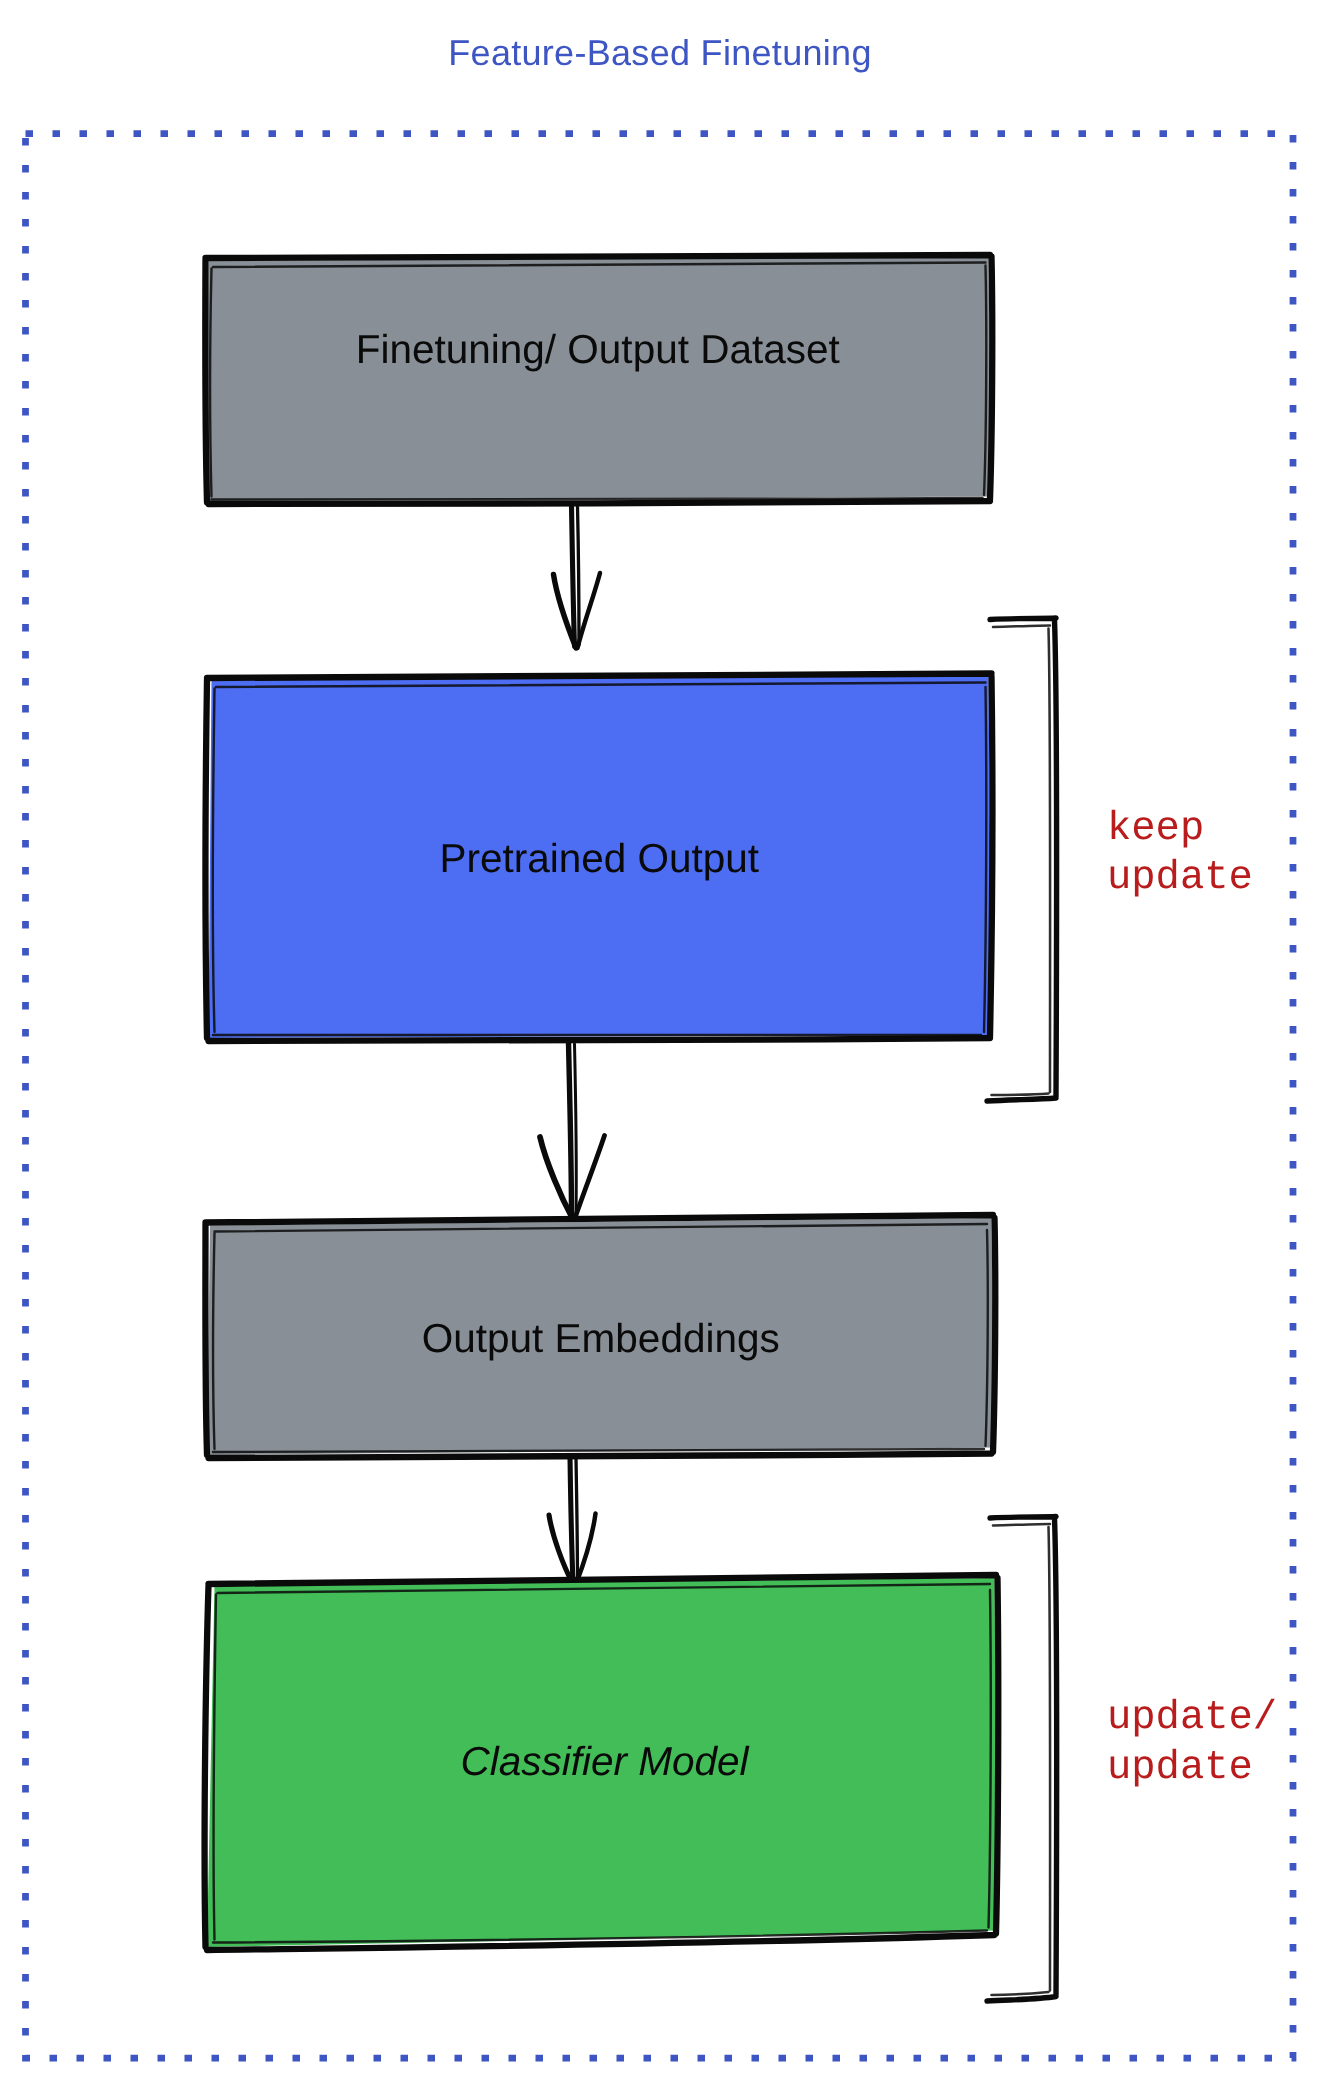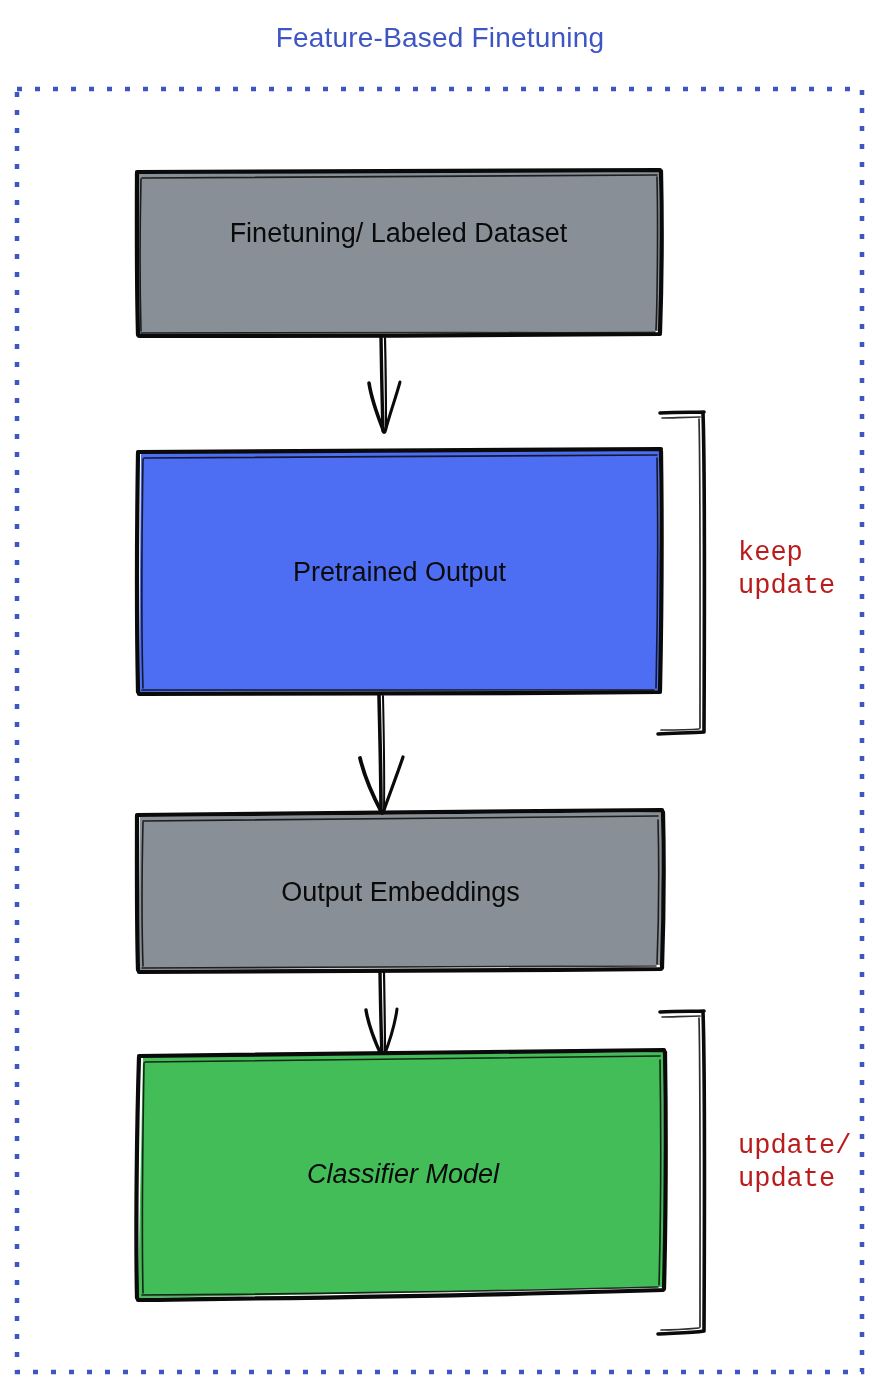--- a/index.html
+++ b/index.html
@@ -22,21 +22,21 @@
     width: 880px;
     height: 1393px;
   }
 
   #diagram-title {
     position: absolute;
     left: 0;
     top: 22px;
     width: 880px;
     text-align: center;
-    font-size: 28px;
+    font-size: 24px;
     font-weight: 400;
     color: #3e55c4;
     letter-spacing: 0.2px;
     font-family: "Liberation Sans", sans-serif;
   }
 
   .node-label {
     position: absolute;
     text-align: center;
     color: #0a0a0a;
@@ -136,21 +136,21 @@
     <path d="M660,1012 C680,1011 695,1011.5 704,1011 M703,1012 C705,1070 704.5,1230 704,1330
              M704,1331 C692,1333 676,1333 658,1334" fill="none" stroke="#0a0a0a" stroke-width="3.6" stroke-linecap="round"></path>
     <path d="M662,1017 C680,1016.5 694,1016 700,1016 M699,1018 C700.5,1072 700,1230 700,1327
              M699,1328 C688,1329 674,1330 661,1330" fill="none" stroke="#0a0a0a" stroke-width="1.7" stroke-linecap="round" opacity="0.85"></path>
   </g>
 
 </svg>
 
 <div id="diagram-title">Feature-Based Finetuning</div>
 
-<div class="node-label" id="label-dataset">Finetuning/ Labeled Dataset</div>
+<div class="node-label" id="label-dataset">Finetuning/ Output Dataset</div>
 
 <div class="node-label" id="label-pretrained">Pretrained Output</div>
 
 <div class="node-label" id="label-embeddings">Output Embeddings</div>
 
 <div class="node-label" id="label-classifier">Classifier Model</div>
 
 <div class="bracket-label" id="label-keep-frozen"><span>keep</span><br><span>update</span></div>
 
 <div class="bracket-label" id="label-train-update"><span>update/</span><br><span>update</span></div>

